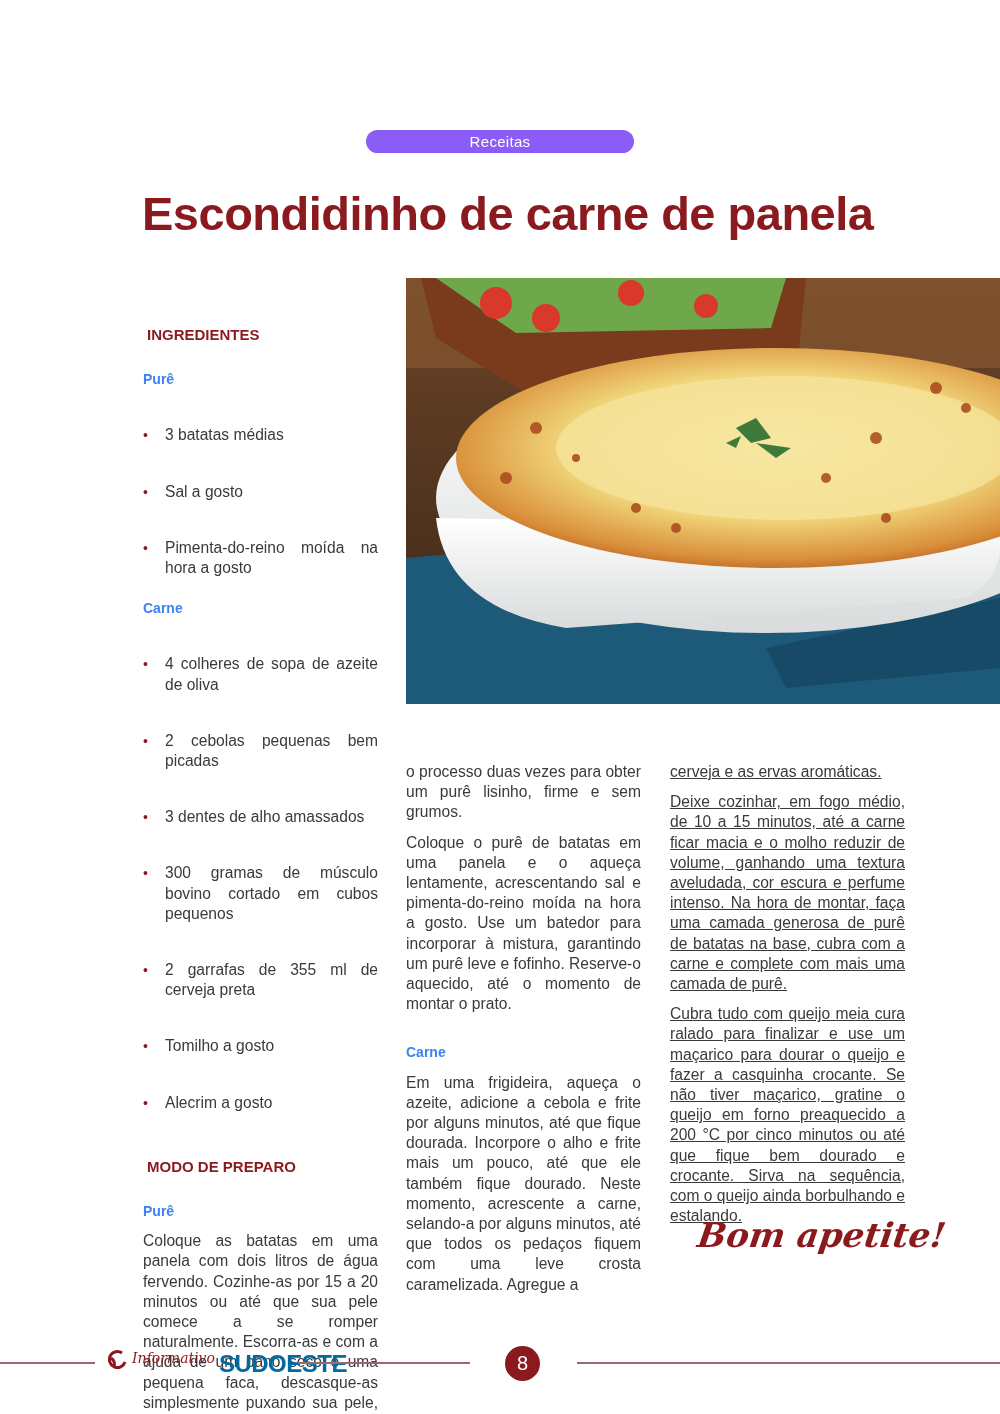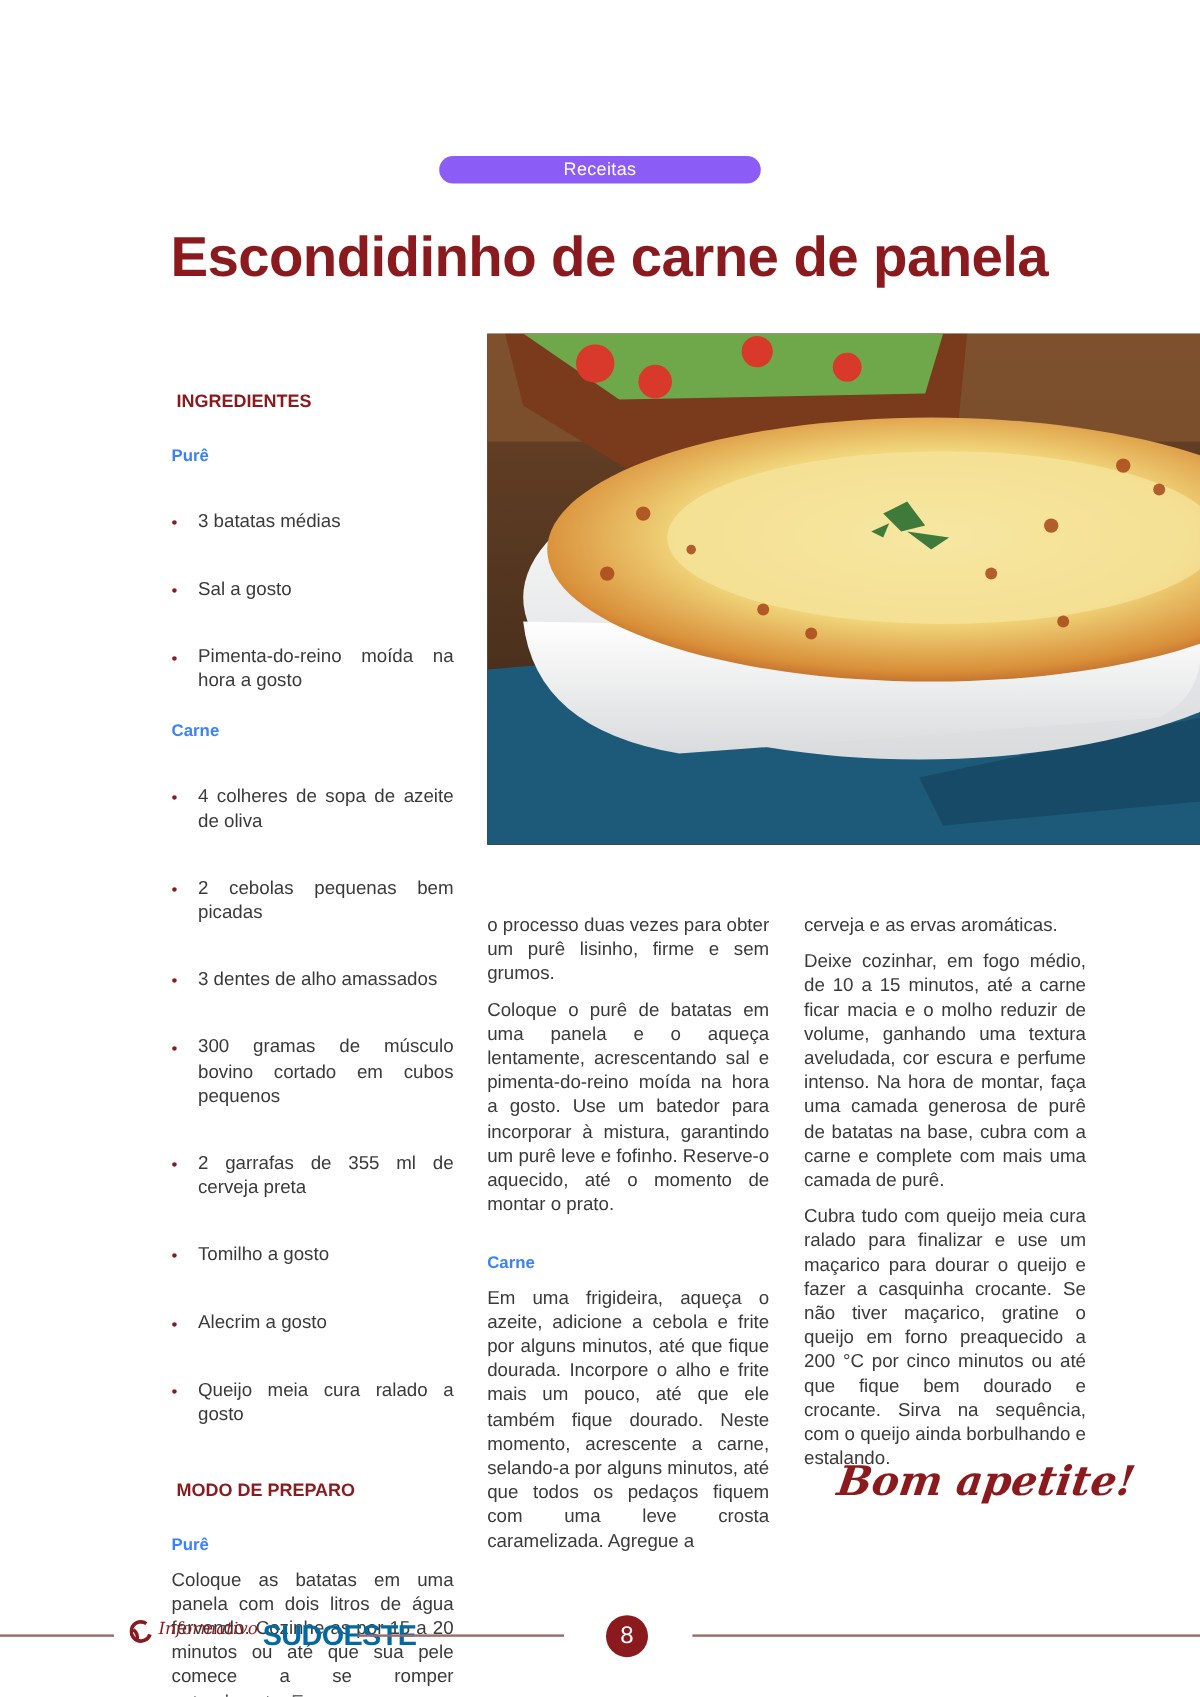--- a/index.html
+++ b/index.html
@@ -3,21 +3,21 @@
 <meta charset="utf-8">
 <style>
   html, body { margin:0; padding:0; }
   body { width:1000px; height:1414px; background:#ffffff; position:relative; overflow:hidden; font-family:"Liberation Sans", sans-serif; color:#3a3a3a; }
   .pill { position:absolute; left:366px; top:130px; width:268px; height:23px; background:#8b5cf6; border-radius:12px; color:#fff; font-size:15px; text-align:center; line-height:23px; letter-spacing:0.3px; }
   .title { position:absolute; left:142px; top:186px; font-size:47px; font-weight:bold; color:#8b1a1f; letter-spacing:-0.5px; margin:0; white-space:nowrap; }
   .col { position:absolute; font-size:15.6px; line-height:20.2px; color:#3a3a3a; }
   .col p { margin:0 0 10px 0; text-align:justify; hyphens:manual; }
   .col1 { left:143px; top:279px; width:235px; }
   .col2 { left:406px; top:762px; width:235px; }
-  .col3 { left:670px; top:762px; width:235px; }
+  .col3 { left:670px; top:762px; width:235px;text-decoration:underline; }
   .section-head { color:#8b1a1f; font-weight:bold; font-size:15px; margin:4px; }
   .sub-head { color:#3b82f6; font-weight:bold; font-size:14px; margin:0; }
   ul.ing { list-style:none; margin:0; padding:0; }
   ul.ing li { position:relative; padding-left:22px; text-align:justify;margin-top:36px; }
   ul.ing li::before { content:"•"; position:absolute; left:0; color:#8b1a1f; font-size:14px; }
   .photo { position:absolute; left:406px; top:278px; width:594px; height:426px; overflow:hidden; background:#4a3323; }
   .sign { position:absolute; left:698px; top:1215px; font-family:"DejaVu Serif", serif; font-style:italic; font-weight:bold; font-size:34px; color:#8b1a1f; transform:skewX(-8deg); }
   .footer-line { position:absolute; height:1.5px; background:#9a6a6c; top:1362px; }
   .logo { position:absolute; left:108px; top:1350px; display:flex; align-items:flex-start; gap:4px; color:#8b1a1f; }
   .logo-script { font-family:"DejaVu Serif", serif; font-style:italic; font-size:14px; color:#8b1a1f; }
@@ -43,21 +43,20 @@
   <div style="height:20px"></div>
   <h4 class="sub-head">Carne</h4>
   <ul class="ing">
     <li>4 colheres de sopa de azeite de oliva</li>
     <li>2 cebolas pequenas bem picadas</li>
     <li>3 dentes de alho amassados</li>
     <li>300 gramas de músculo bovino cortado em cubos pequenos</li>
     <li>2 garrafas de 355 ml de cerveja preta</li>
     <li>Tomilho a gosto</li>
     <li>Alecrim a gosto</li>
-    <li>Queijo meia cura ralado a gosto</li>
   </ul>
   <div style="height:40px"></div>
   <h3 class="section-head">MODO DE PREPARO</h3>
   <div style="height:20px"></div>
   <h4 class="sub-head" style="margin-bottom:10px">Purê</h4>
   <p>Coloque as batatas em uma panela com dois litros de água fervendo. Cozinhe-as por 15 a 20 minutos ou até que sua pele comece a se romper naturalmente. Escorra-as e com a ajuda de um pano seco e uma pequena faca, descasque-as simplesmente puxando sua pele, que se soltará facilmente.</p>
   <p>Passe as batatas ainda quentes por um espremedor, repetindo</p>
 </div>
 
 <div class="photo">

